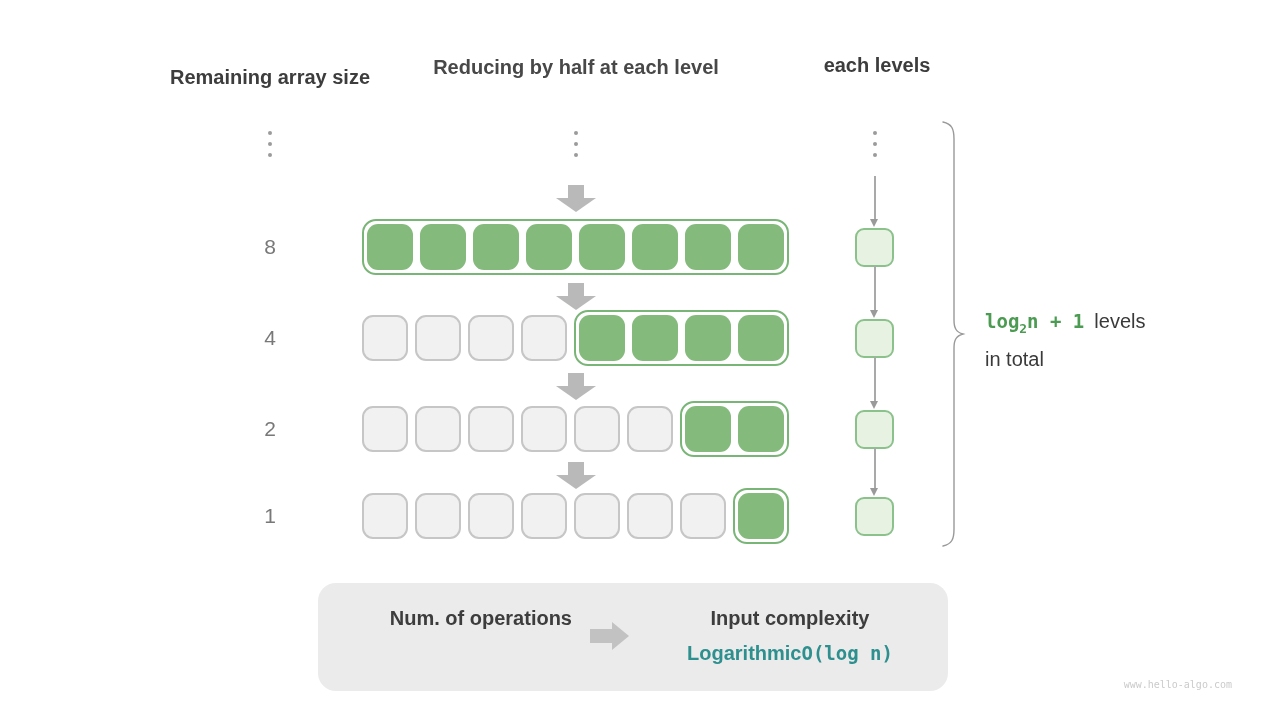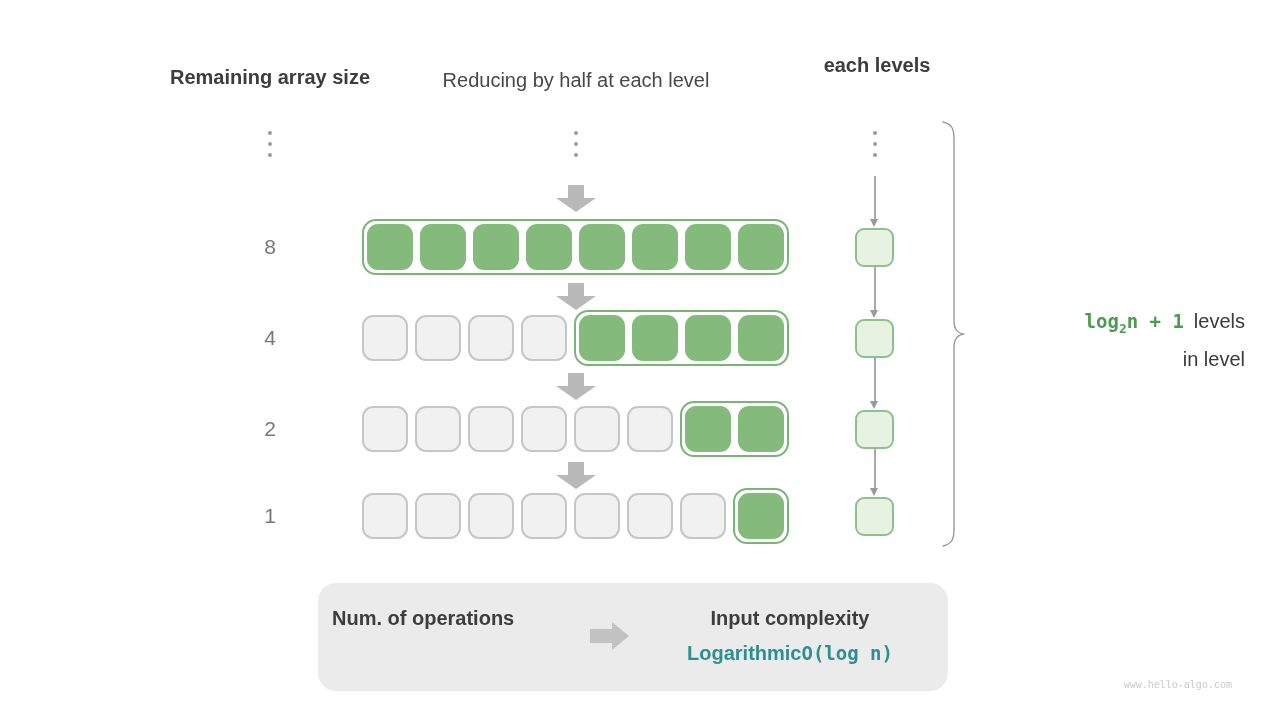--- a/index.html
+++ b/index.html
@@ -3,21 +3,21 @@
 <meta charset="utf-8">
 <style>
   html,body{margin:0;padding:0;background:#fff;}
   .canvas{position:relative;width:1280px;height:720px;background:#fff;overflow:hidden;
           font-family:"Liberation Sans",sans-serif;color:var(--text_dark,#3d3d3d);}
   .abs{position:absolute;}
   
   .hdr{font-weight:bold;font-size:20px;color:var(--text_dark);}
   .hdr-left{left:120px;top:66px;width:300px;text-align:center;}
   .hdr-center{left:396px;top:47px;width:360px;text-align:center;}
-  .hdr-center .sub{font-weight:normal;font-size:20px;color:#484848;margin-top:22px;}
+  .hdr-center .sub{font-weight:bold;font-size:20px;color:#484848;margin-top:9px;}
   .hdr-right{left:777px;top:51px;width:200px;text-align:center;line-height:29px;}
   .green-txt{color:var(--green_text,#4c9b52);}
   .teal-txt{color:var(--teal_text,#2e8f8f);}
   .mono{font-family:"DejaVu Sans Mono",monospace;}
   
   .dots{display:flex;flex-direction:column;gap:7px;}
   .dots i{width:4px;height:4px;border-radius:50%;background:#9b9b9b;}
   
   .row-label{width:40px;text-align:center;font-size:21px;color:#787878;line-height:26px;}
   .array-row{display:flex;gap:7px;align-items:center;left:362px;}
@@ -31,26 +31,26 @@
   .mid-arrow .stem{width:16px;height:13px;background:var(--arrow_gray,#b9b9b9);margin:0 auto;}
   .mid-arrow .head{width:0;height:0;border-left:20px solid transparent;border-right:20px solid transparent;
                    border-top:14px solid var(--arrow_gray,#b9b9b9);}
   
   .ops-cell{left:855px;width:39px;height:39px;box-sizing:border-box;border-radius:9px;
             background:var(--ops_cell_fill,#e8f2e3);border:2px solid var(--ops_cell_border,#8bc18b);}
   .conn-line{left:874px;width:1.5px;background:#a9a9a9;}
   .conn-head{left:870px;width:0;height:0;border-left:4.5px solid transparent;border-right:4.5px solid transparent;
              border-top:8px solid #9a9a9a;}
   
-  .brace-label{left:1040px;top:306px;width:205px;text-align:right;line-height:30px;font-size:20px;color:#3a3a3a;}
+  .brace-label{left:985px;top:306px;width:205px;text-align:left;line-height:30px;font-size:20px;color:#3a3a3a;}
   .brace-label .formula{font-size:19px;font-weight:bold;margin-right:10px;}
   sub{font-size:0.68em;}
   
   .summary-box{left:318px;top:583px;width:630px;height:108px;background:#ebebeb;border-radius:18px;}
-  .box-left{left:14px;top:24px;width:240px;text-align:left;}
+  .box-left{left:14px;top:24px;width:240px;text-align:right;}
   .box-right{left:337px;top:24px;width:270px;text-align:center;}
   .box-title{font-weight:bold;font-size:20px;color:var(--text_dark);}
   .box-formula{margin-top:12px;font-size:19px;font-weight:bold;}
   .box-value{margin-top:12px;font-size:20px;font-weight:bold;}
   .box-value .mono{font-size:19px;margin-left:0;}
   .box-arrow{left:272px;top:39px;display:flex;align-items:center;}
   .box-arrow .stem{width:22px;height:14px;background:#c2c2c2;}
   .box-arrow .head{width:0;height:0;border-top:14px solid transparent;border-bottom:14px solid transparent;
                    border-left:17px solid #c2c2c2;}
   .watermark{right:48px;top:679px;font-family:"DejaVu Sans Mono",monospace;font-size:10px;color:#cbcbcb;}
@@ -168,21 +168,21 @@
       <div class="abs conn-head" style="top: 488px;"></div>
       <div class="abs ops-cell" style="top: 497px;"></div>
     </div>
 
   <svg class="abs" style="left:938px;top:119px" width="30" height="430" viewBox="0 0 30 430">
     <path d="M 5 3 C 14 5 16 10 16 20 L 16 201 C 16 209 18 213 25 215 C 18 217 16 221 16 229 L 16 410 C 16 420 14 425 5 427" fill="none" stroke="#999999" stroke-width="1.4" stroke-linecap="round"></path>
   </svg>
 
   <div class="abs brace-label">
     <div><span class="formula mono green-txt"><span>log</span><sub>2</sub><span>n + 1</span></span><span>levels</span></div>
-    <div>in level</div>
+    <div>in total</div>
   </div>
 
   <div class="abs summary-box">
     <div class="abs box-left">
       <div class="box-title">Num. of operations</div>
     </div>
     <div class="abs box-arrow">
       <div class="stem"></div>
         <div class="head"></div>
     </div>

